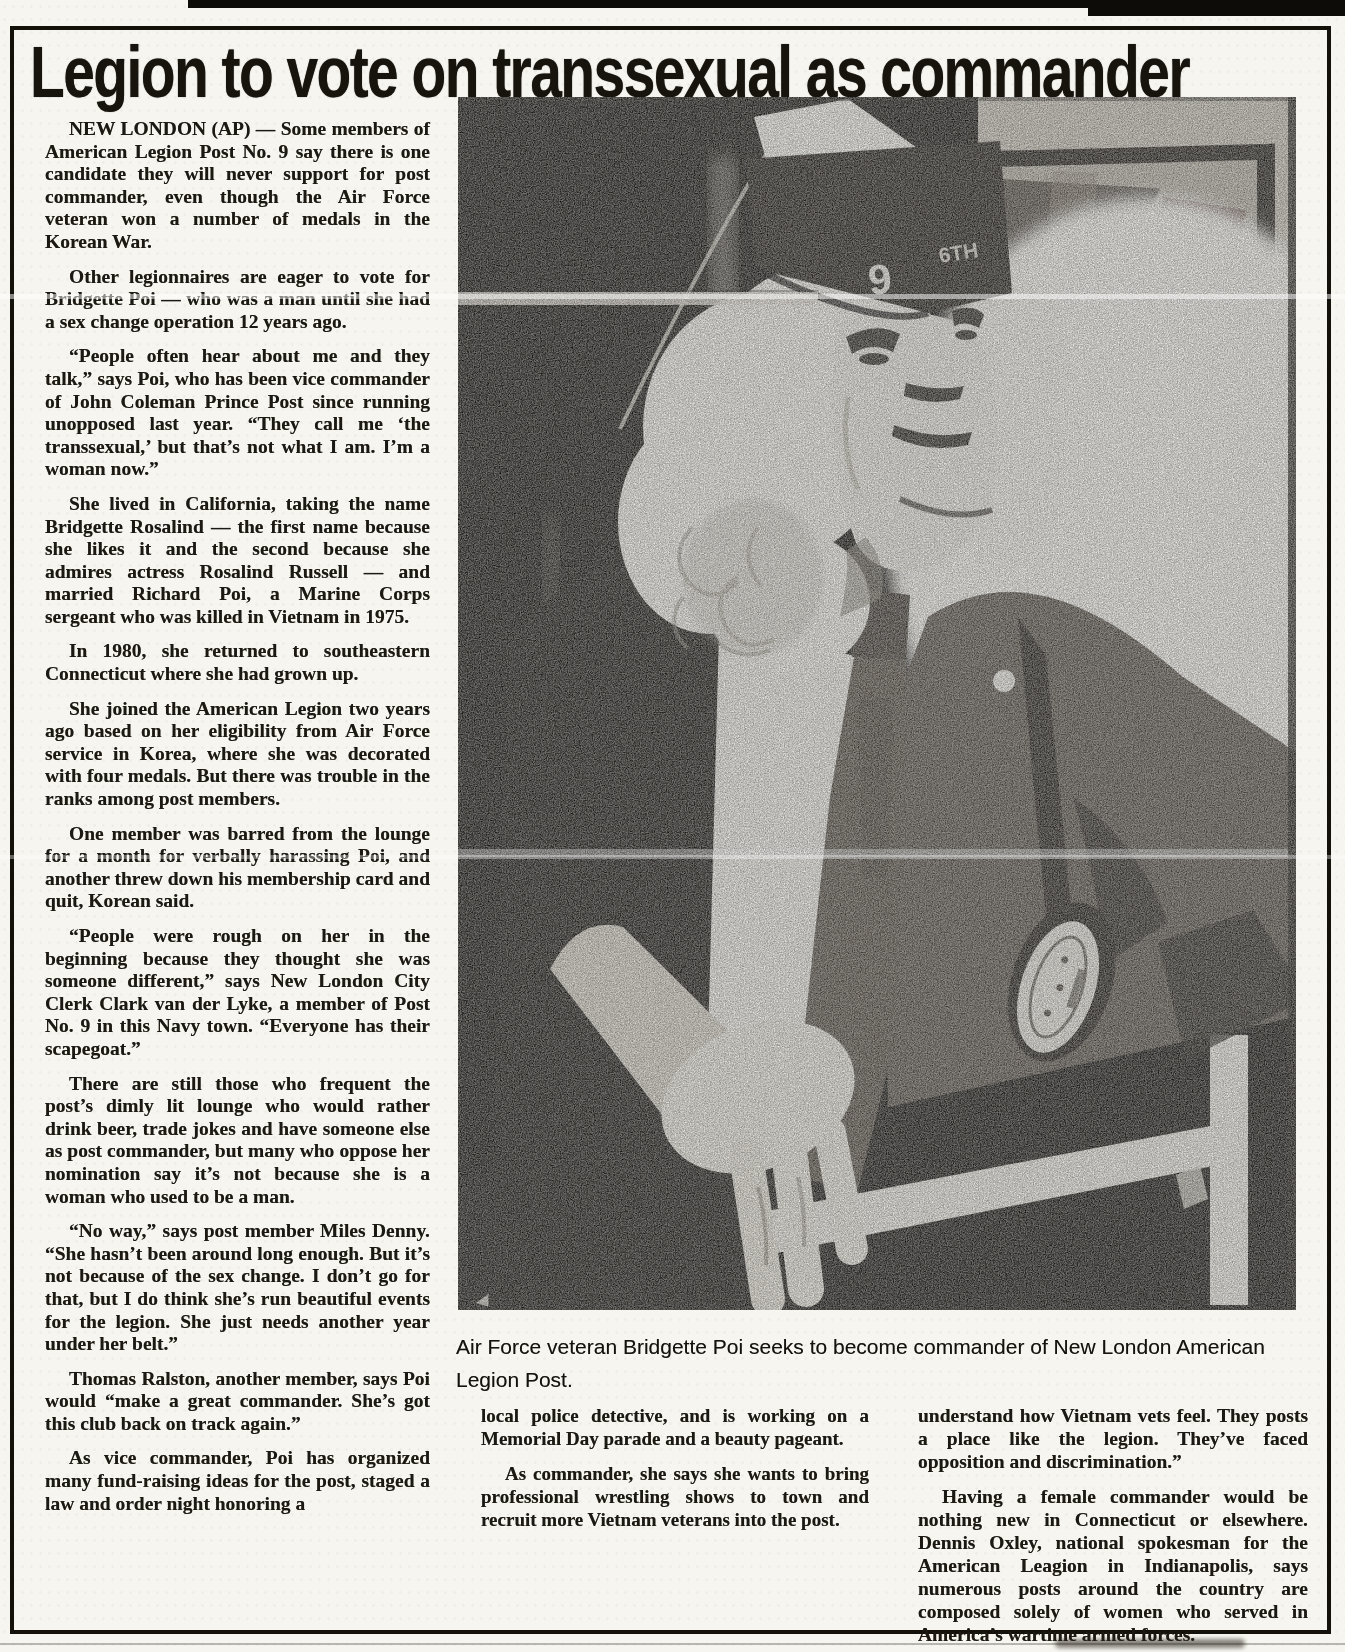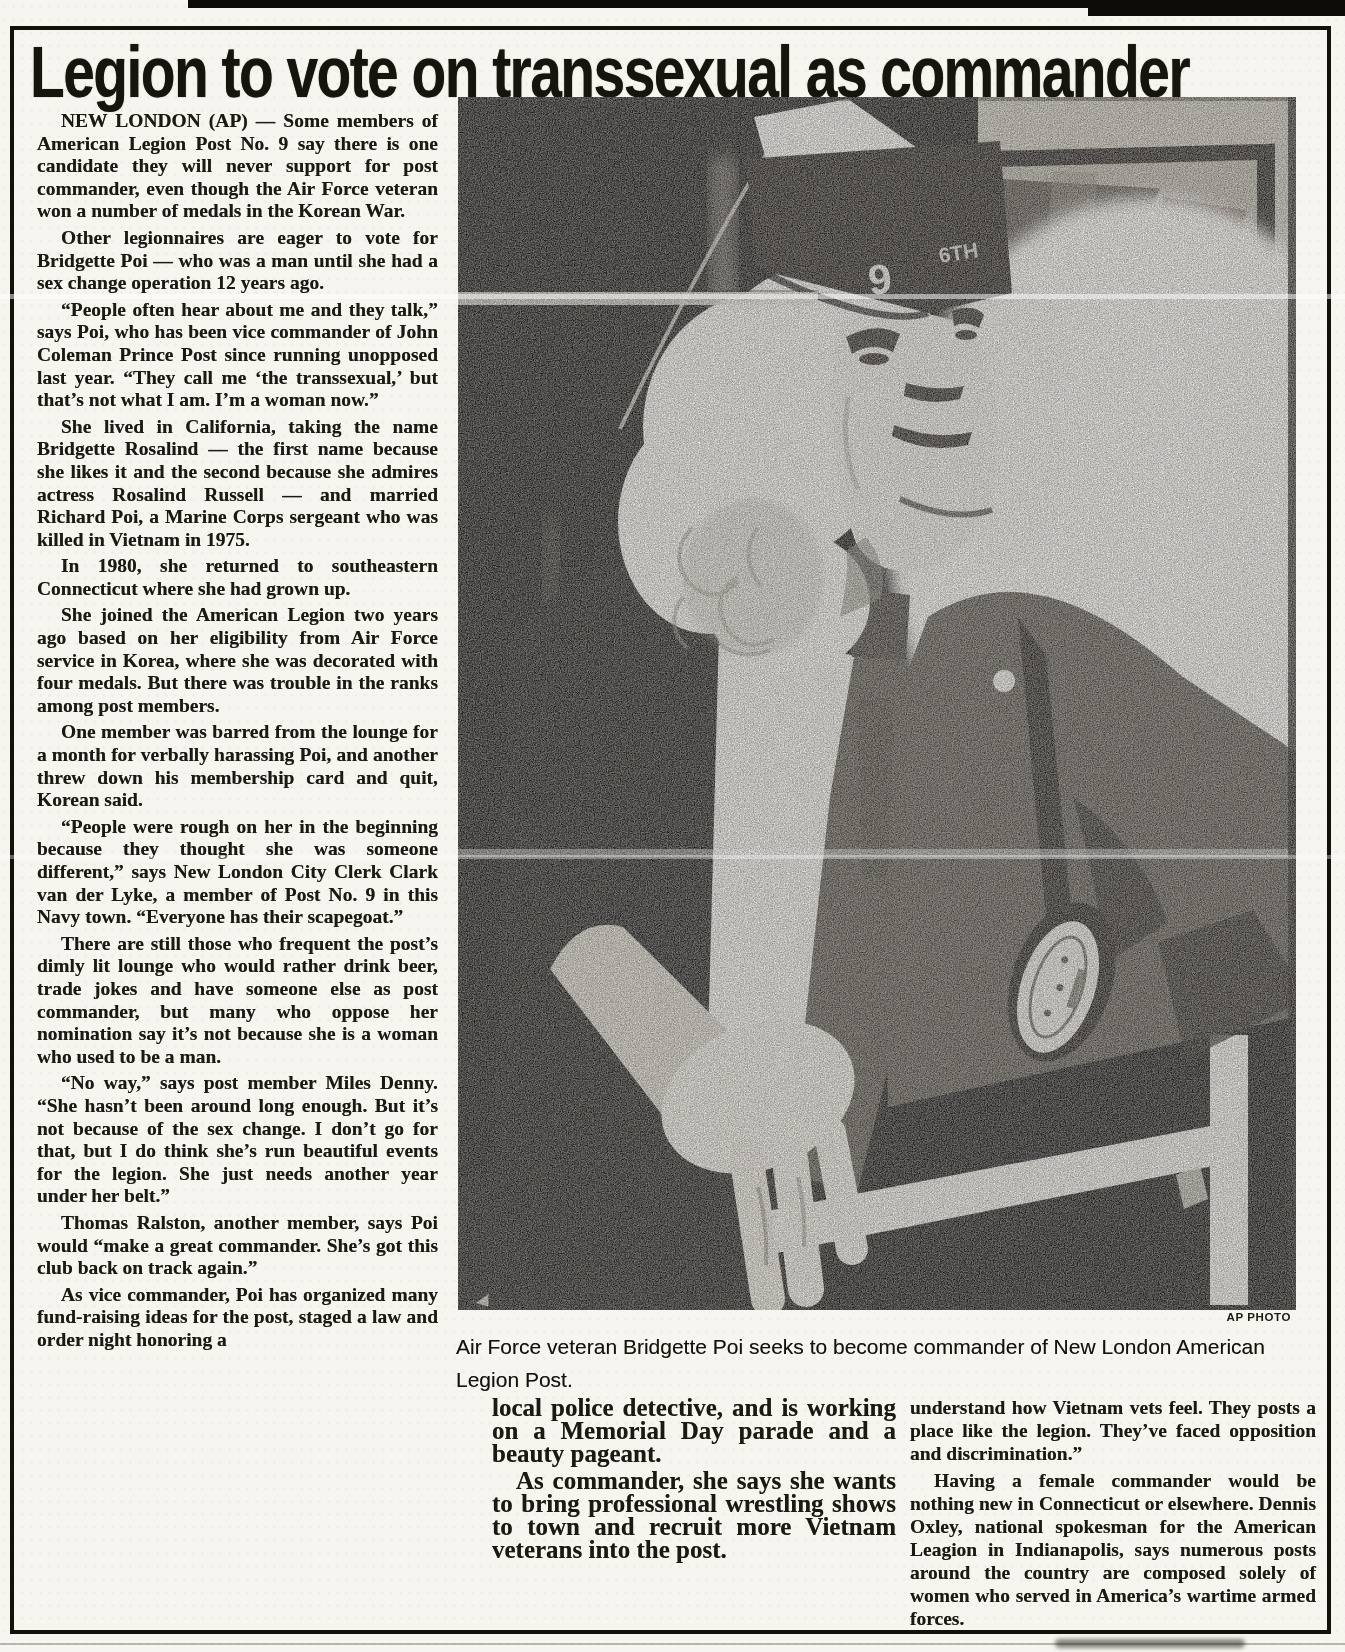--- a/index.html
+++ b/index.html
@@ -19,24 +19,24 @@
     border:4px solid #14110a;box-sizing:border-box;}
   .headline{
     position:absolute;left:30px;top:30px;margin:0;white-space:nowrap;
     font-family:"Liberation Sans", sans-serif;font-weight:700;
     font-size:73px;letter-spacing:-2px;color:#17130d;
     transform:scaleX(0.78);transform-origin:left top;
     text-shadow:0 0 1px rgba(10,8,4,0.65);
   }
   .col{position:absolute;text-align:justify;font-weight:700;color:#1c1812;
     text-shadow:0 0 0.5px rgba(20,15,8,0.5);}
-  .col p{margin:4px;text-indent:24px;}
+  .col p{margin:12px;text-indent:24px;}
   .col.cont p:first-child{text-indent:0;}
   .col-left{left:33px;top:106px;width:409px;font-size:19.5px;line-height:22.6px;}
-  .col-middle{left:488px;top:1392px;width:412px;font-size:25px;line-height:23px;}
+  .col-middle{left:469px;top:1392px;width:412px;font-size:19px;line-height:23px;}
   .col-right{left:906px;top:1392px;width:414px;font-size:19.5px;line-height:23px;}
   .photo{position:absolute;left:458px;top:97px;width:838px;height:1213px;margin:0;}
   .photo svg{display:block;width:838px;height:1213px;}
   .credit{position:absolute;left:458px;top:1311px;width:833px;text-align:right;
     font-family:"Liberation Sans", sans-serif;font-weight:700;font-size:11.5px;
     letter-spacing:0.6px;color:#1b1812;}
   .caption{position:absolute;left:456px;top:1330px;width:842px;
     font-family:"Liberation Sans", sans-serif;font-size:21px;line-height:33px;
     color:#15120d;text-shadow:0 0 0.4px rgba(20,15,8,0.4);}
   .scanline-1{position:absolute;left:0;top:294px;width:1345px;height:5px;
@@ -213,21 +213,20 @@
 
         <rect x="830" y="0" width="8" height="1213" fill="#1d1913" opacity="0.85"></rect>
         <rect x="0" y="0" width="838" height="4" fill="#1d1913" opacity="0.5"></rect>
 
         <rect x="0" y="0" width="838" height="1213" filter="url(#grainDark)" opacity="0.45"></rect>
         <rect x="0" y="0" width="838" height="1213" filter="url(#grainLight)" opacity="0.4"></rect>
       </g>
     </svg>
   </figure>
 
-  <div class="credit">AP PHOTO</div>
   <div class="caption">Air Force veteran Bridgette Poi seeks to become commander of New London American Legion Post.</div>
 
   <div class="col col-middle cont">
       <p>local police detective, and is working on a Memorial Day parade and a beauty pageant.</p>
       <p>As commander, she says she wants to bring professional wrestling shows to town and recruit more Vietnam veterans into the post.</p>
     </div>
   <div class="col col-right cont">
       <p>understand how Vietnam vets feel. They posts a place like the legion. They’ve faced opposition and discrimination.”</p>
       <p>Having a female commander would be nothing new in Connecticut or elsewhere. Dennis Oxley, national spokesman for the American Leagion in Indianapolis, says numerous posts around the country are composed solely of women who served in America’s wartime armed forces.</p>
     </div>

